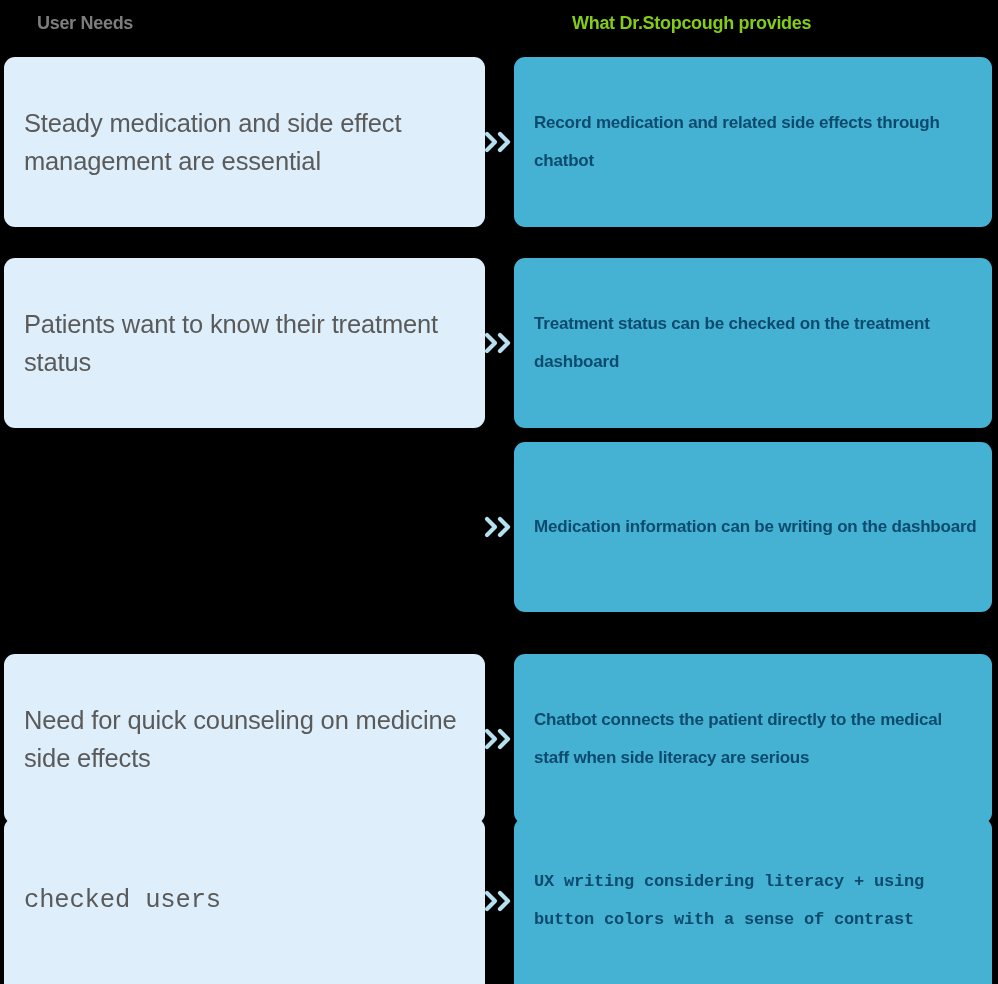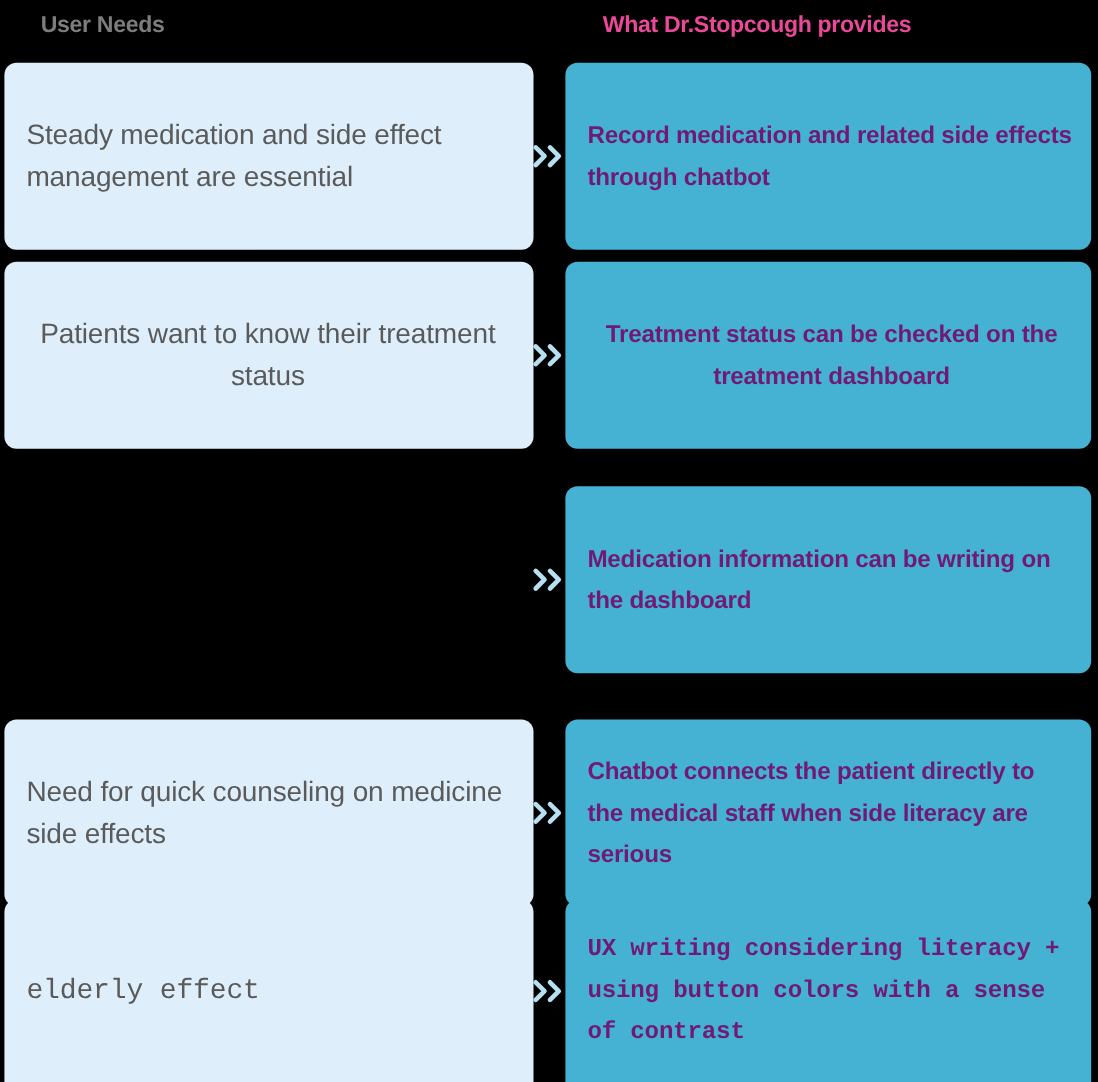--- a/index.html
+++ b/index.html
@@ -27,50 +27,50 @@
   .header-row {
     position: absolute;
     left: 0;
     top: 0;
     width: 998px;
     height: 50px;
   }
   .col-head {
     position: absolute;
     top: 6px;
-    font-size: 21px;
+    font-size: 18px;
     font-weight: bold;
     letter-spacing: -0.3px;
     line-height: 34px;
     white-space: nowrap;
   }
   .col-head.left {
     left: 37px;
     color: #7d7d7d;
   }
   .col-head.right {
-    left: 548px;
-    color: #ec4899;
+    left: 572px;
+    color: #84cc16;
   }
 
   
   .rows {
     position: absolute;
     left: 0;
     top: 0;
     width: 936px;
     height: 984px;
   }
   .row {
     position: absolute;
     left: 0;
     width: 998px;
   }
   .row-1 { top: 57px;  height: 170px; }
-  .row-2 { top: 238px; height: 170px; text-align: center; }
+  .row-2 { top: 258px; height: 170px; }
   .row-3 { top: 442px; height: 170px; }
   .row-4 { top: 630px; height: 170px; margin-top: 24px; }
   .row-5 { top: 818px; height: 166px; }
 
   .card {
     position: absolute;
     top: 0;
     box-sizing: border-box;
     display: flex;
     align-items: center;
@@ -93,22 +93,22 @@
   .row-5 .card { border-bottom-left-radius: 0; border-bottom-right-radius: 0; font-family: Liberation Mono, monospace; }
 
   .need-text {
     color: #5a5a5a;
     font-size: 25.5px;
     font-weight: normal;
     line-height: 38px;
     letter-spacing: -0.15px;
   }
   .solution-text {
-    color: #701a75;
-    font-size: 22px;
+    color: #0c4a6e;
+    font-size: 17px;
     font-weight: bold;
     line-height: 38px;
     letter-spacing: -0.2px;
   }
 
   
   .chevron {
     position: absolute;
     left: 483px;
     top: 50%;
@@ -190,21 +190,21 @@
           <path d="M16 3 L24 11 L16 19" fill="none" stroke="currentColor" stroke-width="4.2" stroke-linecap="round" stroke-linejoin="round"></path>
         </svg>
       </div>
       <div class="card card-solution">
         <span class="solution-text">Chatbot connects the patient directly to the medical staff when side literacy are serious</span>
       </div>
     </div>
 
     <div class="row row-5">
       <div class="card card-need">
-        <span class="need-text">elderly effect</span>
+        <span class="need-text">checked users</span>
       </div>
       <div class="chevron">
         <svg width="32" height="22" viewBox="0 0 32 22" aria-hidden="true">
           <path d="M3 3 L11 11 L3 19" fill="none" stroke="currentColor" stroke-width="4.2" stroke-linecap="round" stroke-linejoin="round"></path>
           <path d="M16 3 L24 11 L16 19" fill="none" stroke="currentColor" stroke-width="4.2" stroke-linecap="round" stroke-linejoin="round"></path>
         </svg>
       </div>
       <div class="card card-solution">
         <span class="solution-text">UX writing considering literacy + using button colors with a sense of contrast</span>
       </div>

